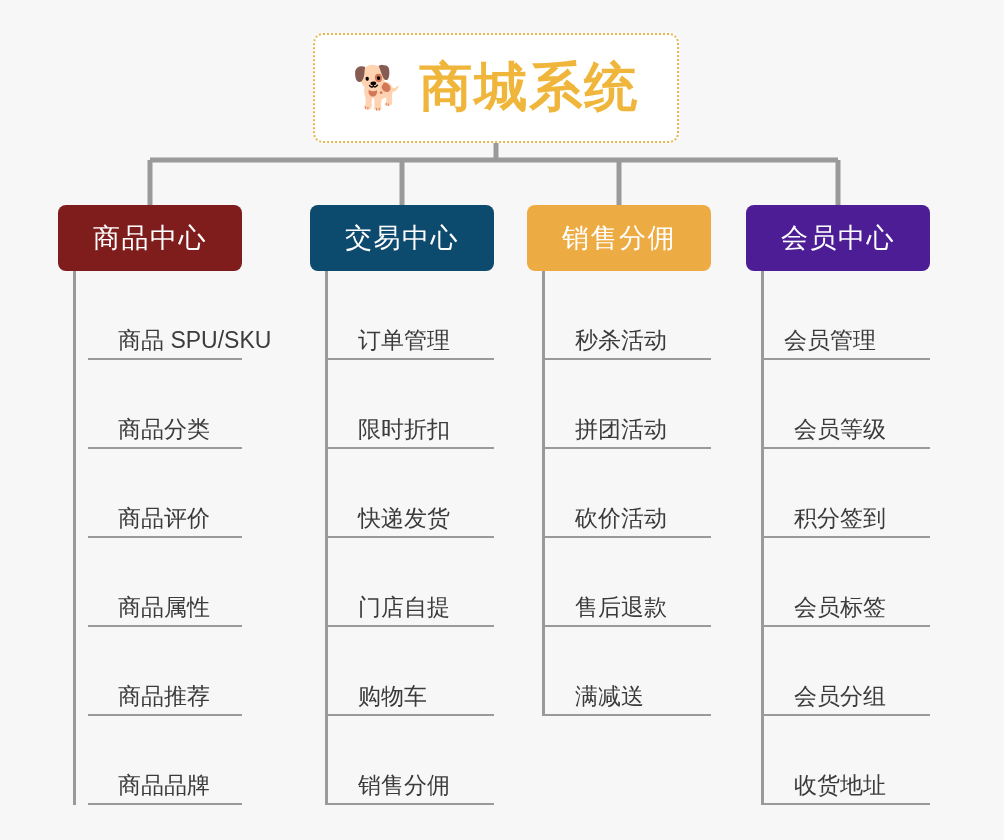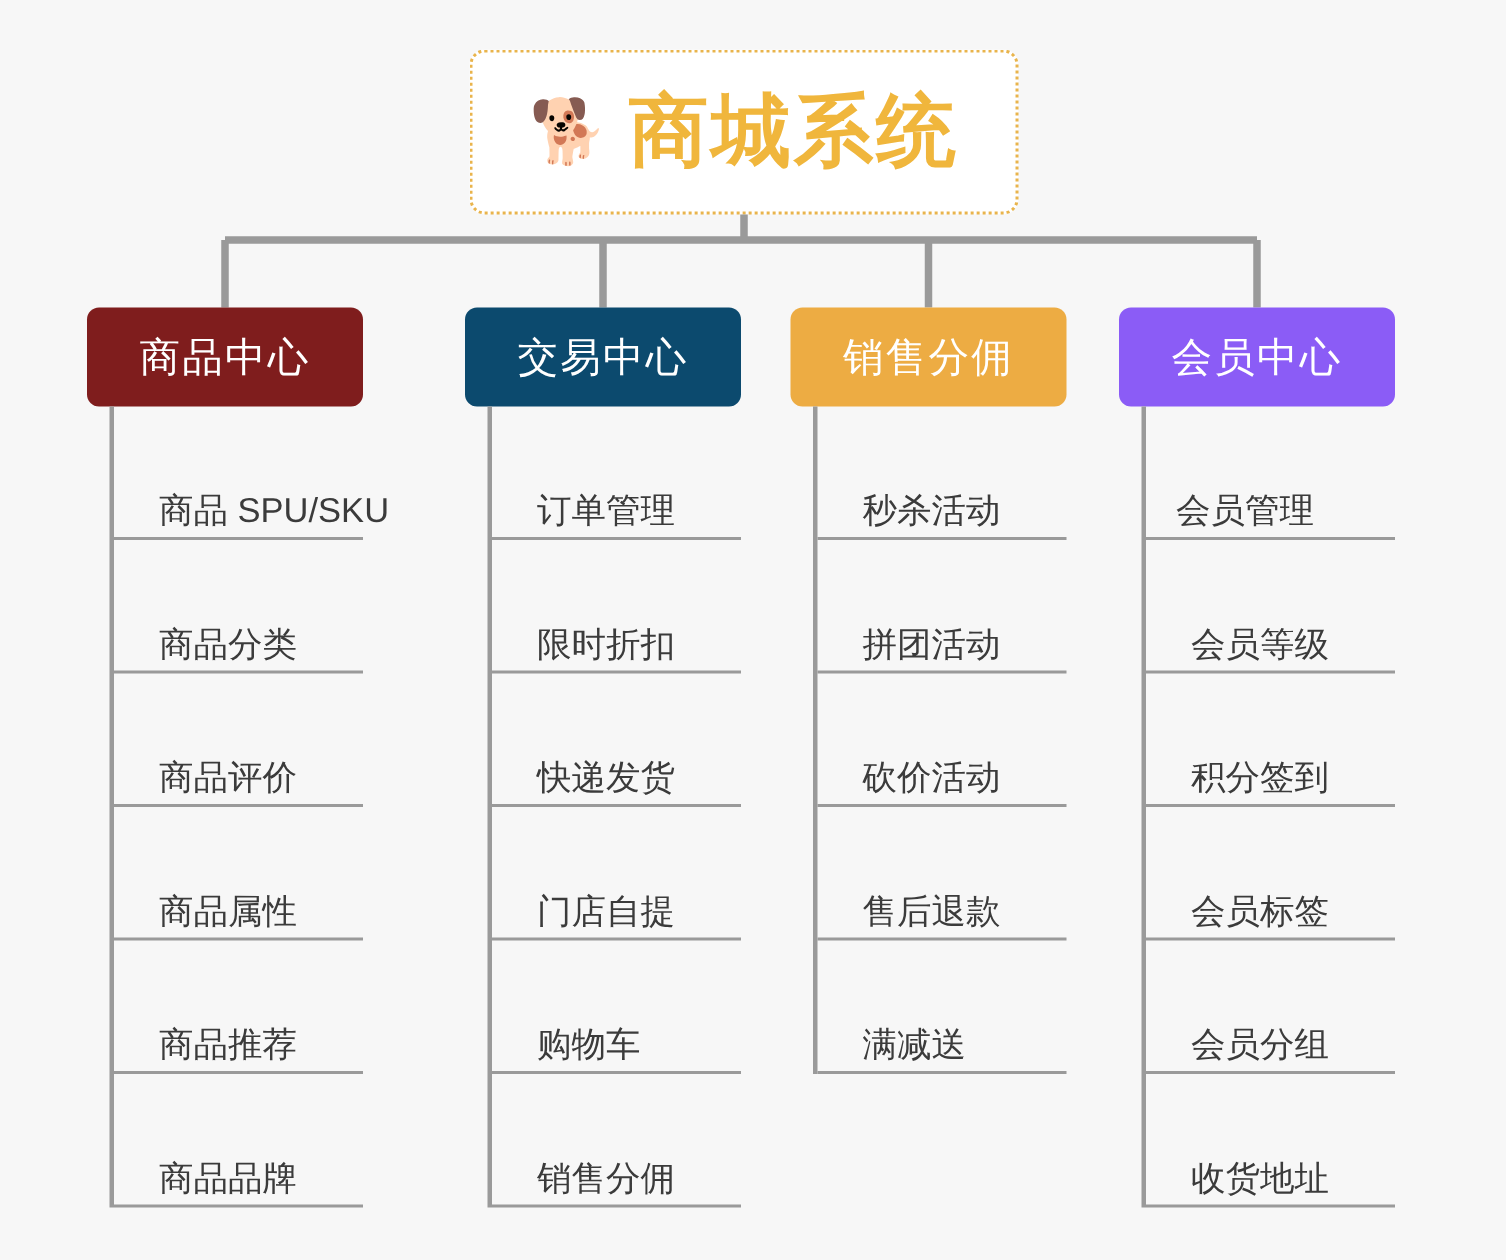--- a/index.html
+++ b/index.html
@@ -135,21 +135,21 @@
     <path d="M619,160 L619,205" stroke="#9a9a9a" stroke-width="5" fill="none"></path>
     <path d="M838,160 L838,205" stroke="#9a9a9a" stroke-width="5" fill="none"></path>
   </svg>
 
   <div class="branches">
 
     <div class="branch branch-products">
       <div class="branch-header" style="background-color: #7f1d1d;">
         <span>商品中心</span>
       </div>
-      <div class="branch-body" style="border-left-color: rgb(154, 154, 154);">
+      <div class="branch-body" style="border-left-color: rgb(154, 154, 154); padding-left: 12px;">
         <div class="leaf" style="border-bottom-color: rgb(154, 154, 154);">
           <span class="leaf-label">商品 SPU/SKU</span>
         </div>
         <div class="leaf" style="border-bottom-color: rgb(154, 154, 154);">
           <span class="leaf-label">商品分类</span>
         </div>
         <div class="leaf" style="border-bottom-color: rgb(154, 154, 154);">
           <span class="leaf-label">商品评价</span>
         </div>
         <div class="leaf" style="border-bottom-color: rgb(154, 154, 154);">
@@ -207,21 +207,21 @@
         <div class="leaf" style="border-bottom-color: rgb(154, 154, 154);">
           <span class="leaf-label">售后退款</span>
         </div>
         <div class="leaf" style="border-bottom-color: rgb(154, 154, 154);">
           <span class="leaf-label">满减送</span>
         </div>
       </div>
     </div>
 
     <div class="branch branch-member">
-      <div class="branch-header" style="background-color: #8b5cf6;">
+      <div class="branch-header" style="background-color: #4c1d95;">
         <span>会员中心</span>
       </div>
       <div class="branch-body" style="border-left-color: rgb(154, 154, 154);">
         <div class="leaf" style="border-bottom-color: rgb(154, 154, 154); padding-left: 20px;">
           <span class="leaf-label">会员管理</span>
         </div>
         <div class="leaf" style="border-bottom-color: rgb(154, 154, 154);">
           <span class="leaf-label">会员等级</span>
         </div>
         <div class="leaf" style="border-bottom-color: rgb(154, 154, 154);">

